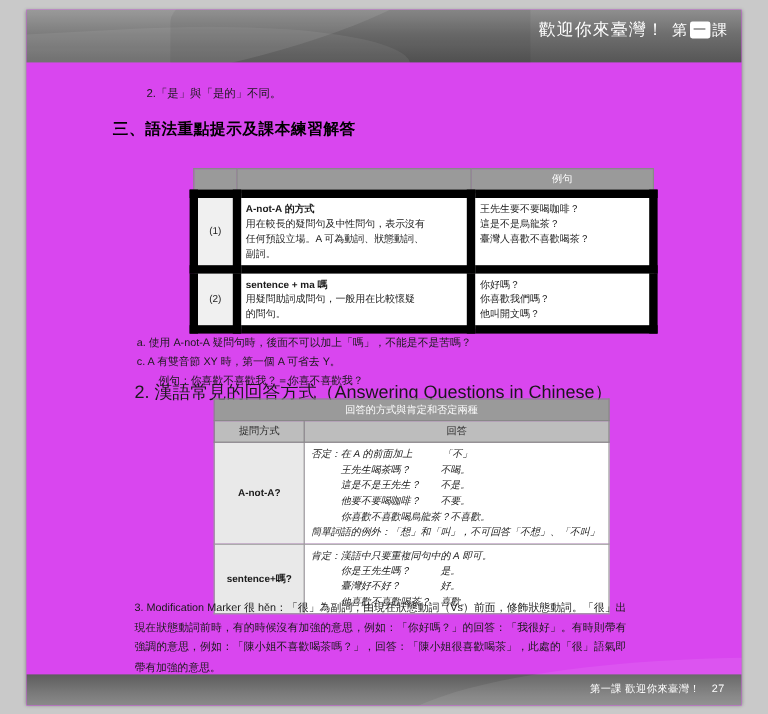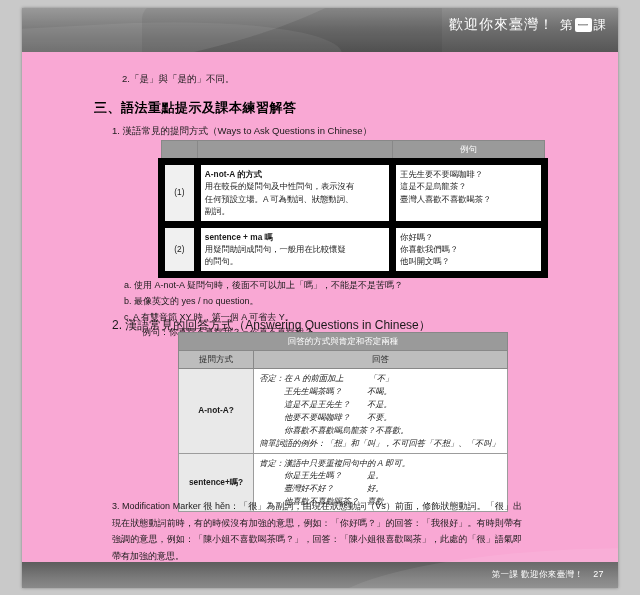--- a/index.html
+++ b/index.html
@@ -5,21 +5,21 @@
   html,body{margin:0;padding:0;}
   body{
     width:640px;height:595px;
     background:#c9c9c9;
     font-family:"Liberation Sans", sans-serif;
     overflow:hidden;
   }
   .page{
     position:absolute;left:22px;top:8px;
     width:596px;height:580px;
-    background:#f9a8d4;
+    background:#d946ef;
     box-shadow:0 0 3px rgba(0,0,0,.35);
     overflow:hidden;
   }
   
   .hdr{
     position:absolute;left:0;top:0;width:596px;height:44px;
     background:linear-gradient(180deg,#8f8f8f 0%,#6f6f6f 45%,#565656 100%);
     overflow:hidden;
   }
   .hdr .swoosh1{
@@ -61,23 +61,23 @@
     position:absolute;left:0;top:44px;width:596px;height:500px;
     font-size:9px;color:#1a1a1a;line-height:1.55;
   }
   .ln{position:absolute;white-space:nowrap;}
   .item2{left:100px;top:20px;font-size:9.5px;text-align:center;}
   .sec-h{
     left:72px;top:46px;font-size:13px;font-weight:bold;color:#000;
     letter-spacing:.5px;
   }
   .sub1{left:90px;top:72px;font-size:9.5px;}
-  .sub2{left:90px;top:264px;font-size:12px;text-align:center;}
+  .sub2{left:90px;top:264px;font-size:15px;text-align:center;}
   .notes{position:absolute;left:92px;top:226px;font-size:9px;line-height:1.75;}
-  .notes div{white-space:nowrap;margin-left:10px;}
+  .notes div{white-space:nowrap;}
   .para3{
     position:absolute;left:90px;top:446px;width:410px;
     font-size:9px;line-height:1.85;text-align:justify;
   }
   
   table{border-collapse:collapse;}
   .t1{
     position:absolute;left:106px;top:88px;width:390px;
     font-size:8.3px;line-height:1.5;margin-left:30px;
   }
@@ -143,21 +143,20 @@
       </span>
     </div>
   </div>
 
   <div class="content">
 
     <div class="ln item2">2.「是」與「是的」不同。</div>
 
     <div class="ln sec-h">三、語法重點提示及課本練習解答</div>
 
-    <div class="ln sub1">1. 漢語常見的提問方式（Ways to Ask Questions in Chinese）</div>
 
     <table class="t1">
       <tbody>
           <tr>
         <th style="width:22px;"></th>
         <th style="width:196px;"></th>
         <th style="width:150px;">例句</th>
       </tr>
       <tr>
         <td class="k">(1)</td>
@@ -184,21 +183,20 @@
           <div>你好嗎？</div>
           <div>你喜歡我們嗎？</div>
           <div>他叫開文嗎？</div>
         </td>
       </tr>
     </tbody>
       </table>
 
     <div class="notes">
       <div>a. 使用 A-not-A 疑問句時，後面不可以加上「嗎」，不能是不是苦嗎？</div>
-      <div>b. 最像英文的 yes / no question。</div>
       <div>c. A 有雙音節 XY 時，第一個 A 可省去 Y。</div>
       <div>　　例句：你喜歡不喜歡我？＝你喜不喜歡我？</div>
     </div>
 
     <div class="ln sub2">2. 漢語常見的回答方式（Answering Questions in Chinese）</div>
 
     <table class="t2">
       <tbody>
           <tr>
         <th colspan="2">回答的方式與肯定和否定兩種</th>

